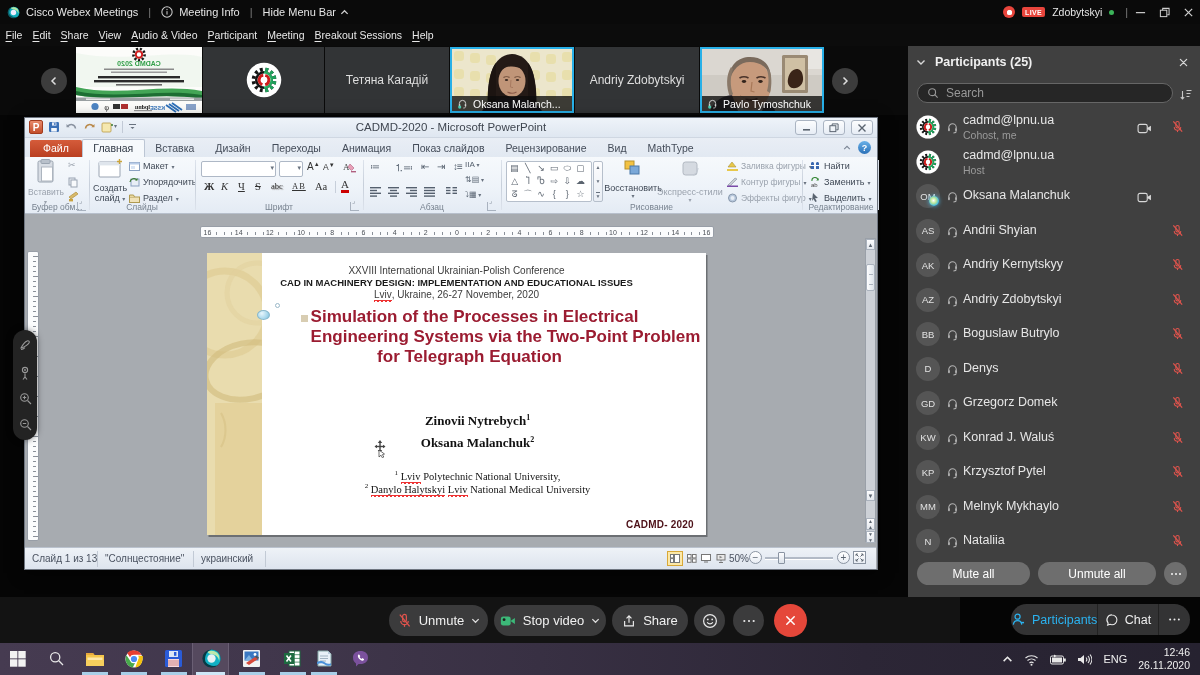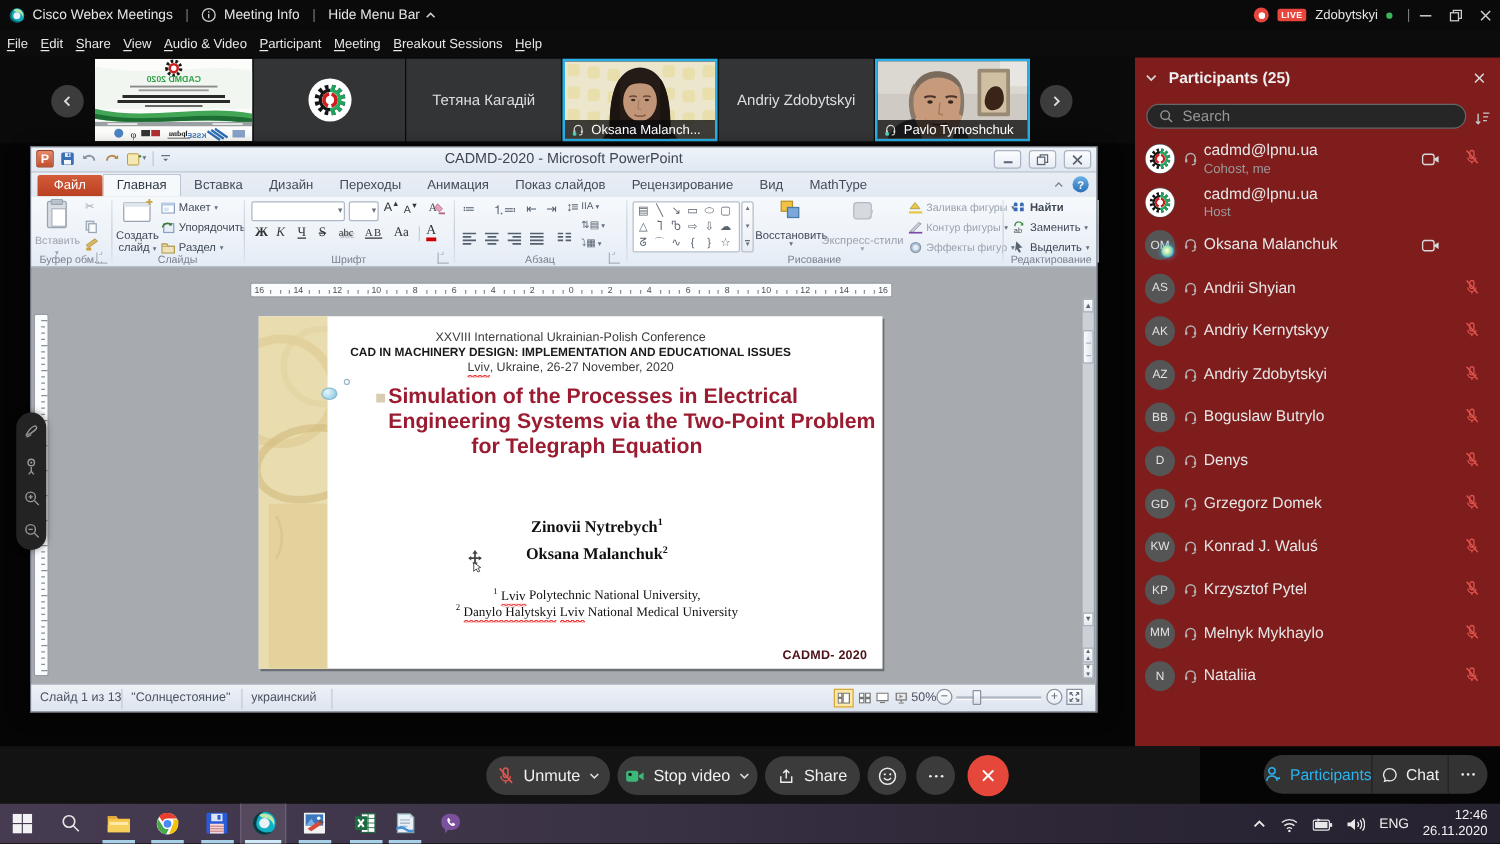--- a/index.html
+++ b/index.html
@@ -87,21 +87,21 @@
   
   #ppt-status{left:0;top:429px;width:851px;height:22px;background:linear-gradient(#eef2f7,#dde4ee);border-top:1px solid #bac2ce;font-size:10px;color:#4a5260;}
   .st-sep{position:absolute;top:3px;width:1px;height:16px;background:#c2cad5;}
   .viewbtn{position:absolute;top:3px;width:16px;height:15px;display:flex;align-items:center;justify-content:center;font-size:9px;color:#5d6673;}
 
   
   #annot{left:13px;top:330px;width:24px;height:110px;background:#232323;border-radius:12px;box-shadow:0 0 6px rgba(0,0,0,.5);}
   #annot .ai{position:absolute;left:0;width:100%;text-align:center;color:#8f8f8f;font-size:11px;}
 
   
-  #panel{left:908px;top:46px;width:292px;height:551px;background:#7f1d1d;}
+  #panel{left:908px;top:46px;width:292px;height:551px;background:#404040;}
   #panel-header{position:absolute;left:0;top:0;width:100%;height:32px;display:flex;align-items:center;padding:0 11px 0 8px;gap:9px;color:#efefef;}
   #panel-title{font-size:12.5px;font-weight:bold;}
   #search-box{position:absolute;left:9px;top:37px;width:256px;height:20px;border:1px solid #666;border-radius:11px;
      display:flex;align-items:center;gap:7px;padding:0 9px;color:#989898;font-size:12px;background:#262626;}
   .prow{position:absolute;left:0;width:100%;height:34.5px;}
   .pav{position:absolute;left:8px;top:5px;width:24px;height:24px;border-radius:50%;background:#555;color:#e2e2e2;
       font-size:9.5px;display:flex;align-items:center;justify-content:center;}
   .pname{position:absolute;left:55px;font-size:12.5px;color:#e6e6e6;white-space:nowrap;}
   .psub{position:absolute;left:55px;top:19px;font-size:10.5px;color:#9a9a9a;}
   .phead{position:absolute;left:38px;top:10px;}
@@ -642,21 +642,21 @@
                 <circle cx="5.5" cy="5" r="2" fill="#e8eef6"></circle>
               </svg>
             </div>
             <span>Эффекты фигур</span>
             <span style="font-size:6px;color:#68727f">▾</span>
           </div>
         </div>
         <div class="rg-divider" style="left: 777px;"></div>
         <div class="rgroup" style="left: 781px; width: 70px;">
           <div class="rg-label">Редактирование</div>
-          <div class="rsm" style="left: 4px; top: 4px; font-weight: bold;">
+          <div class="rsm" style="left: 4px; top: 4px;">
             <div style="display: flex;">
               <svg width="11" height="10" viewBox="0 0 11 10">
                 <path d="M1 2.5 C1 0.5 4 0.5 4 2.5 L4 8 1 8z M6 2.5 C6 0.5 9 0.5 9 2.5 L9 8 6 8z" fill="#3a68b0"></path>
                 <rect x="1" y="4" width="8" height="1" fill="#fff"></rect>
               </svg>
             </div>
             <span>Найти</span>
           </div>
           <div class="rsm" style="left: 4px; top: 20px;">
             <div style="display: flex;">
@@ -1201,20 +1201,31 @@
             <path d="M11 11c0 1.2-1.4 1.8-3 1.8" stroke="#b2b2b2" stroke-width="1.1"></path>
           </svg></div>
         <div class="pname" style="top: 9px;">Nataliia</div>
         <div class="pmic"><svg width="13" height="13" viewBox="0 0 14 14" fill="none">
             <rect x="5.2" y="1.5" width="3.6" height="7" rx="1.8" stroke="#e0544d" stroke-width="1.1"></rect>
             <path d="M3.5 7.5a3.5 3.5 0 0 0 7 0" stroke="#e0544d" stroke-width="1.1"></path>
             <path d="M7 11v2" stroke="#e0544d" stroke-width="1.1"></path>
             <path d="M2.5 1.5l9.5 11" stroke="#e0544d" stroke-width="1.3"></path>
           </svg></div>
       </div>
+      <div id="mute-row">
+        <div class="mute-pill" style="left: 9px; width: 113px;">Mute all</div>
+        <div class="mute-pill" style="left: 130px; width: 118px;">Unmute all</div>
+        <div class="abs" style="left: 256px; top: 2px; width: 23px; height: 23px; border-radius: 50%; background: rgb(110, 110, 110); display: flex; align-items: center; justify-content: center;">
+          <svg width="12" height="12" viewBox="0 0 18 6">
+            <circle cx="3" cy="3" r="1.4" fill="#fff"></circle>
+            <circle cx="9" cy="3" r="1.4" fill="#fff"></circle>
+            <circle cx="15" cy="3" r="1.4" fill="#fff"></circle>
+          </svg>
+        </div>
+      </div>
     </div>
     <div class="abs" id="bottombar">
       <div class="cpill" style="left: 389px; top: 8px; width: 99px;">
         <div style="display: flex;">
           <svg width="15" height="15" viewBox="0 0 16 16" fill="none">
             <rect x="6" y="1.5" width="4" height="8" rx="2" stroke="#e0544d" stroke-width="1.3"></rect>
             <path d="M4 8.5a4 4 0 0 0 8 0" stroke="#e0544d" stroke-width="1.3"></path>
             <path d="M8 12.8v2" stroke="#e0544d" stroke-width="1.3"></path>
             <path d="M3 1.8l10.5 12.4" stroke="#e0544d" stroke-width="1.4"></path>
           </svg>

